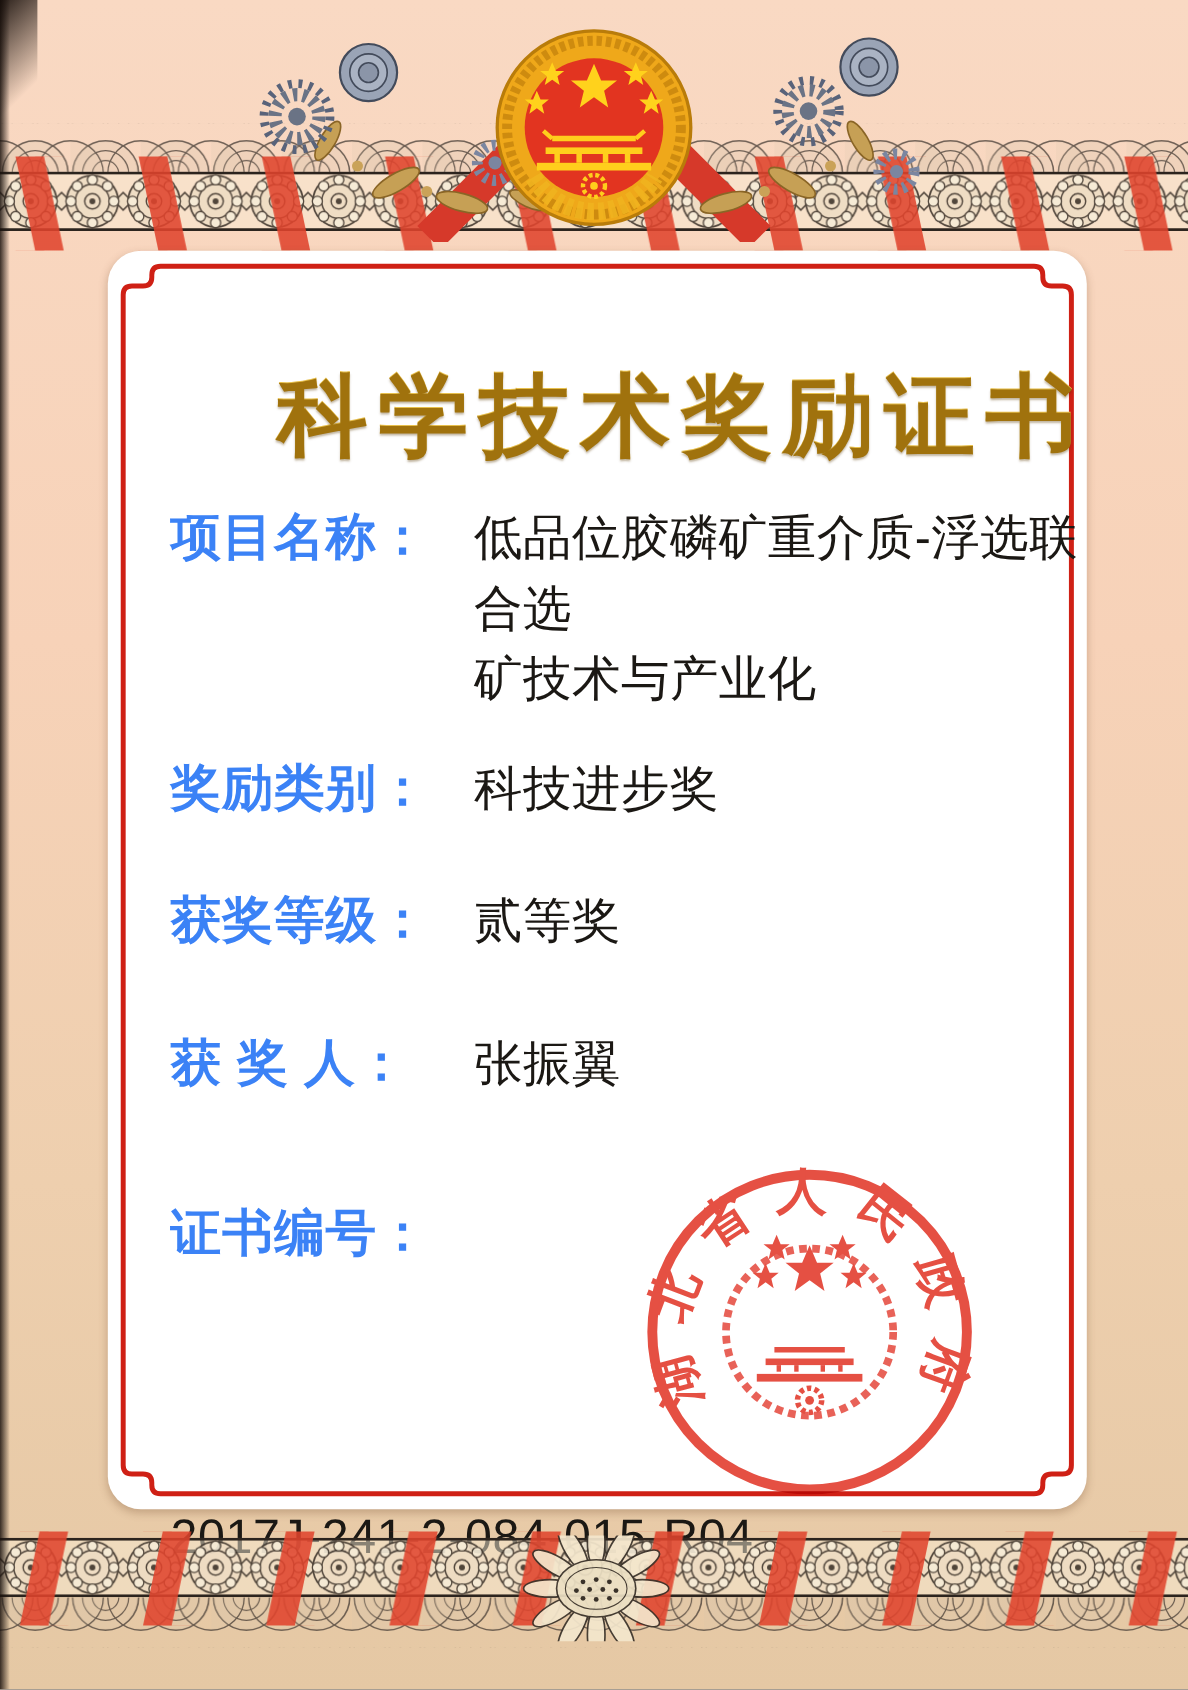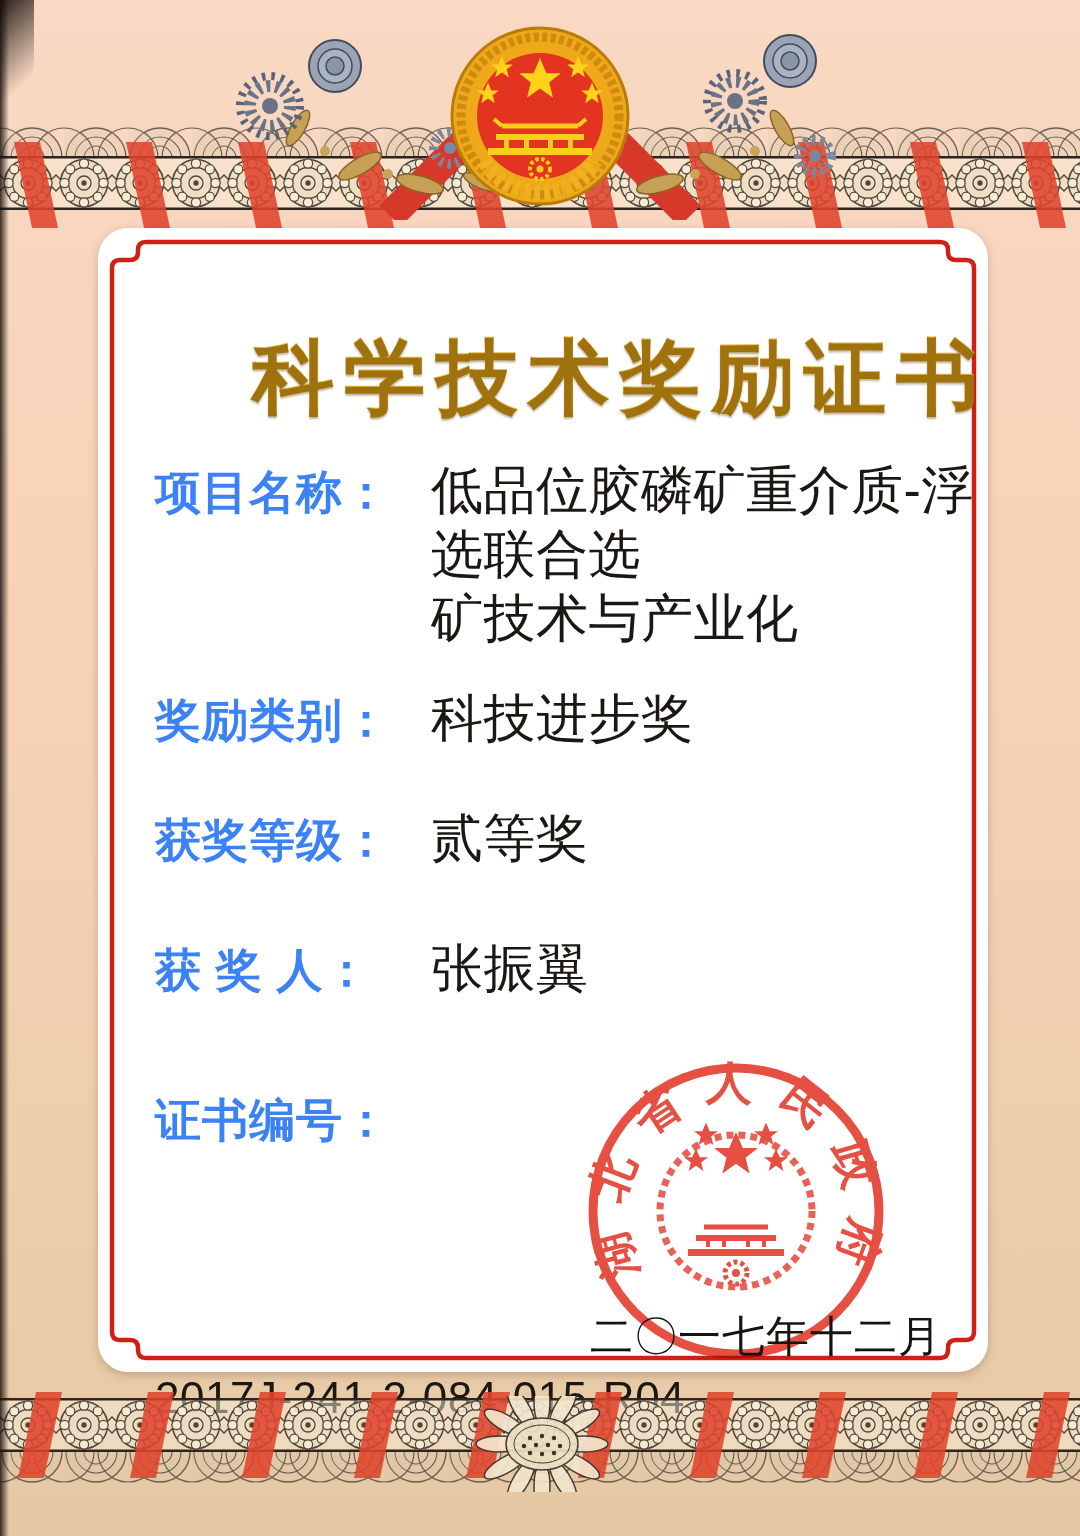--- a/index.html
+++ b/index.html
@@ -33,21 +33,21 @@
     font-family:"DejaVu Serif",serif;font-weight:700;font-size:82px;letter-spacing:10px;
     color:#a0720d;text-shadow:0 2px 2px rgba(92,60,6,.38),0 -1px 0 #e8c14e;
     white-space:nowrap;
   }
   .field-row{position:absolute;left:57px;display:flex;align-items:baseline;}
   .field-label{
     width:276px;flex:0 0 276px;font-size:46px;font-weight:700;color:#3b82f6;
     letter-spacing:1px;white-space:nowrap;
   }
   .field-value{
-    font-size:52px;font-weight:400;color:#1b1814;line-height:64px;
+    font-size:44px;font-weight:400;color:#1b1814;line-height:64px;
     max-width:578px;white-space:pre-line;letter-spacing:0.5px;
   }
   #row-project{top:230px;}
   #row-category{top:458px;}
   #row-grade{top:578px;}
   #row-winner{top:708px;justify-content:flex-end;}
   #row-number{top:862px;flex-direction:column;}
   #row-number .field-value{font-size:44px;letter-spacing:0.5px;}
   .seal{position:absolute;left:478px;top:823px;mix-blend-mode:multiply;opacity:.95;}
   .date{
@@ -231,21 +231,20 @@
         <rect x="130" y="190" width="4" height="6" stroke="none"></rect>
         <rect x="146" y="190" width="4" height="6" stroke="none"></rect>
         <rect x="170" y="190" width="4" height="6" stroke="none"></rect>
         <rect x="186" y="190" width="4" height="6" stroke="none"></rect>
         <rect x="112" y="198" width="96" height="7" stroke="none"></rect>
         <circle cx="160" cy="222" r="11" fill="none" stroke-width="5" stroke-dasharray="4 3"></circle>
         <circle cx="160" cy="222" r="4" stroke="none"></circle>
       </g>
     </svg>
 
-    <div class="date">二〇一七年十二月</div>
   </div>
 
   <svg id="rosette-bottom" class="band" width="1080" height="54">
     <rect width="1080" height="54" fill="#f8ecd4" opacity="0.5"></rect>
     <rect width="1080" height="54" fill="url(#ros)"></rect>
     <rect x="0" y="0" width="1080" height="2.5" fill="#2c241e"></rect>
     <rect x="0" y="51.5" width="1080" height="2.5" fill="#2c241e"></rect>
   </svg>
   <svg id="scallop-bottom" class="band" width="1080" height="46">
     <rect width="1080" height="46" fill="url(#scd)" opacity="0.8"></rect>

